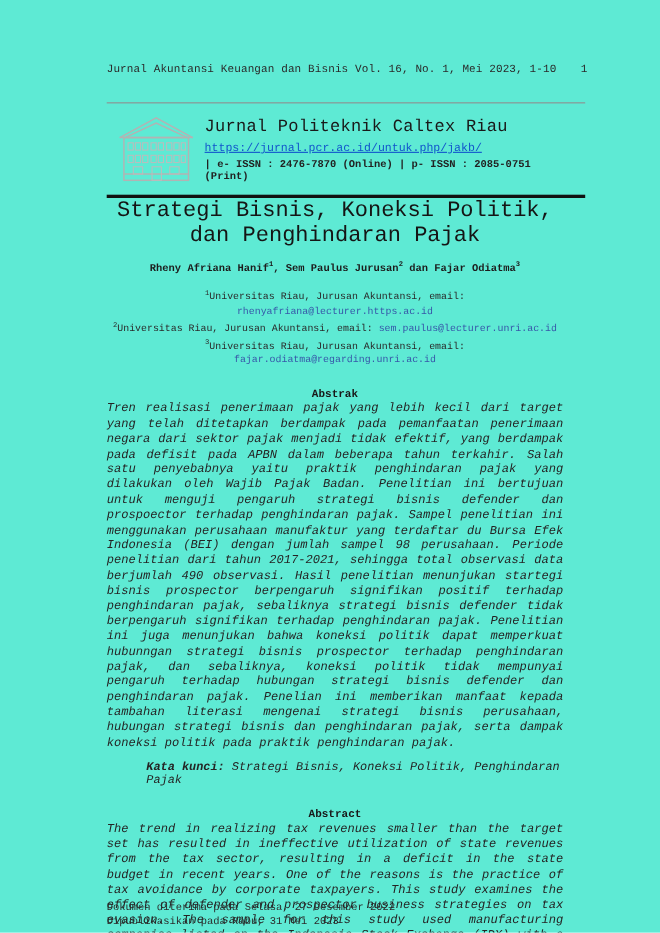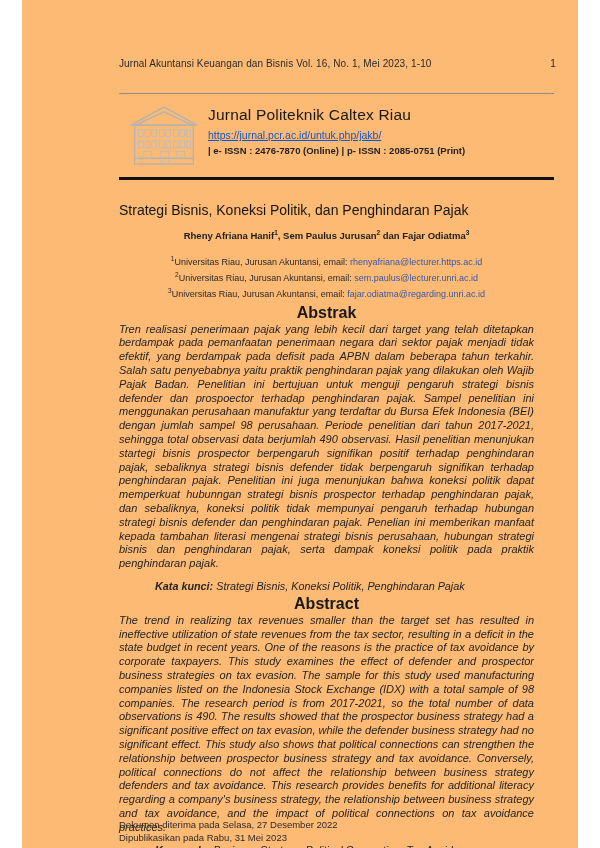--- a/index.html
+++ b/index.html
@@ -1,23 +1,23 @@
 <!DOCTYPE html>
 <html><head>
 <meta charset="utf-8">
 <style>
   html, body { margin: 0; padding: 0; background: #ffffff; }
   .page {
     position: relative;
-    width: 556px;
+    width: 600px;
     height: 848px;
     margin: 0 auto;
-    background: #fdba74;
+    background: #5eead4;
     overflow: hidden;
-    font-family: Liberation Sans, sans-serif;
+    font-family: Liberation Mono, monospace;
     color: #1f1f1f;
   }
   .content { margin-left: 97px; width: 415px; }
 
   
   .runhead {
     padding-top: 58px;
     width: 437px;
     display: flex;
     justify-content: space-between;
@@ -38,28 +38,28 @@
     margin-top: 5px;
     font-size: 10.5px;
     color: #1155cc;
     text-decoration: underline;
     cursor: pointer;
   }
   .issn-line { margin-top: 2px; font-size: 9.5px; font-weight: bold; color: #222; }
   .rule-thick { margin-top: 7px; width: 435px; height: 3px; background: #111; }
 
   
-  .paper-title { margin-top: 22px; font-size: 14px; color: #151515; }
+  .paper-title { margin-top: 0; text-align: center; font-size: 20px; color: #151515; }
   .authors { margin-top: 11px; text-align: center; font-size: 9.5px; font-weight: bold; color: #1c1c1c; }
   .authors sup, .affil sup { font-size: 6.5px; }
   .affils { margin-top: 12px; text-align: center; font-size: 9px; line-height: 12.8px; color: #2a2a2a; }
   .affil-email { color: #3757a9; cursor: pointer; }
 
   
-  .abs-heading { margin-top: 3px; text-align: center; font-size: 16px; font-weight: bold; color: #181818; }
+  .abs-heading { margin-top: 20px; text-align: center; font-size: 10px; font-weight: bold; color: #181818; }
   .abs-body {
     margin-top: 1px;
     font-style: italic;
     font-size: 11px;
     line-height: 13.8px;
     text-align: justify;
     color: #242424;
   }
   .kw-line { margin-top: 9px; font-style: italic; font-size: 10.8px; color: #242424; margin-left: 36px; }
   .kw-label { font-weight: bold; }

